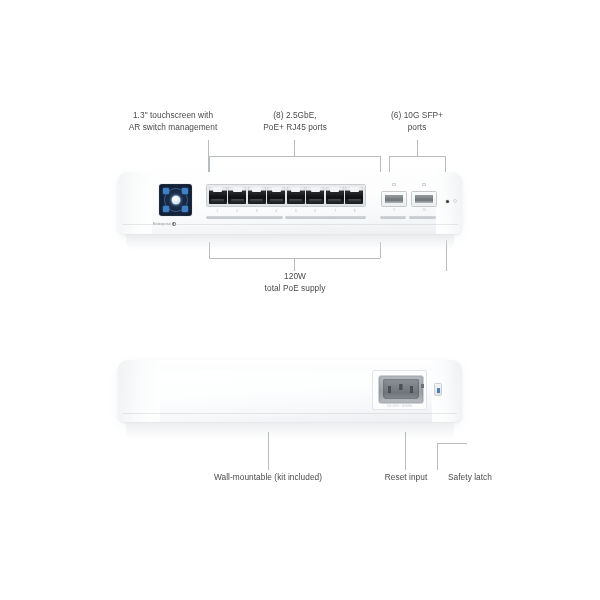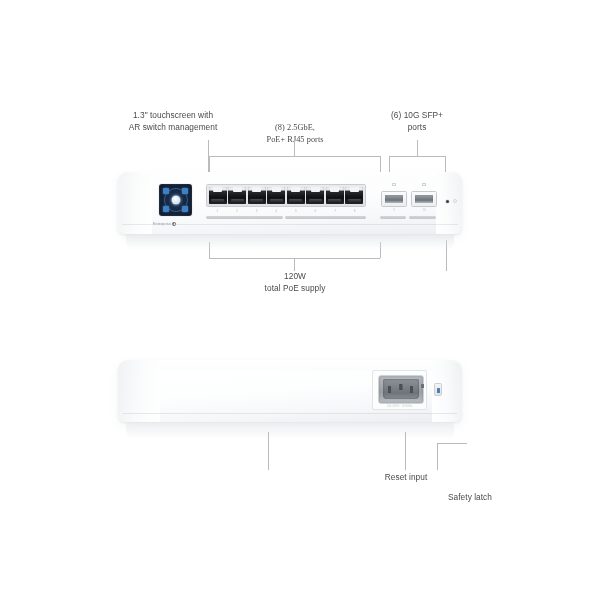--- a/index.html
+++ b/index.html
@@ -281,21 +281,21 @@
 </style>
 </head>
 <body>
 
 <div id="stage">
 
   <div class="anno" style="left:116px; top:110px; width:114px;">1.3" touchscreen with
 AR switch management</div>
   <div class="leader vline" style="left:208px; top:140px; height:32px;"></div>
 
-  <div class="anno" style="left:240px; top:122px; width:110px;font-family:Liberation Serif, serif;">(8) 2.5GbE,
+  <div class="anno" style="left:240px; top:110px; width:110px;">(8) 2.5GbE,
 PoE+ RJ45 ports</div>
   <div class="leader vline" style="left:294px; top:140px; height:16px;"></div>
   <div class="leader hline" style="left:209px; top:156px; width:171px;"></div>
   <div class="leader vline" style="left:209px; top:156px; height:16px;"></div>
   <div class="leader vline" style="left:380px; top:156px; height:16px;"></div>
 
   <div class="anno" style="left:368px; top:110px; width:98px;">(6) 10G SFP+
 ports</div>
   <div class="leader vline" style="left:417px; top:140px; height:16px;"></div>
   <div class="leader hline" style="left:389px; top:156px; width:56px;"></div>
@@ -392,21 +392,22 @@
       <div class="psu-caption">100-240V~  50/60Hz</div>
     </div>
 
     <div class="latch"></div>
 
     <div class="bot-bottom-line"></div>
   </div>
   <div class="refl-bot"></div>
 
   <div class="leader vline" style="left:268px; top:432px; height:38px;"></div>
+  <div class="anno" style="left:204px; top:472px; width:128px;">Wall-mountable (kit included)</div>
 
   <div class="leader vline" style="left:405px; top:432px; height:38px;"></div>
   <div class="anno" style="left:374px; top:472px; width:64px;">Reset input</div>
 
   <div class="leader hline" style="left:437px; top:443px; width:30px;"></div>
   <div class="leader vline" style="left:437px; top:443px; height:27px;"></div>
-  <div class="anno" style="left:437px; top:472px; width:66px;margin-top:20px;">Safety latch</div>
+  <div class="anno" style="left:437px; top:472px; width:66px;">Safety latch</div>
 
 </div>
 
 </body></html>

